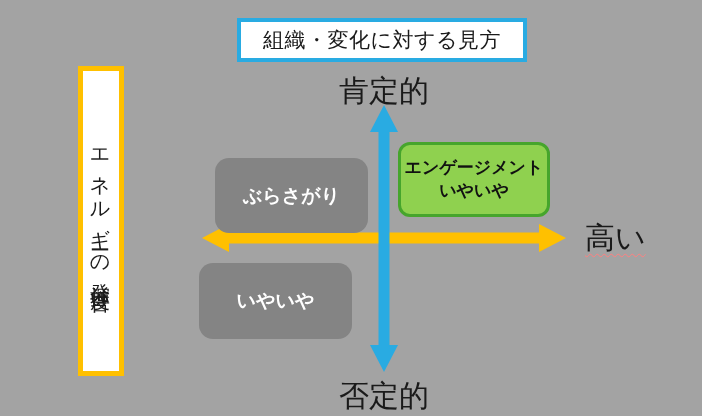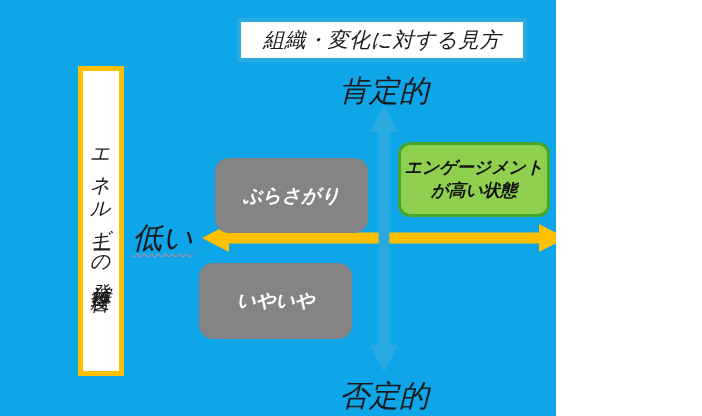--- a/index.html
+++ b/index.html
@@ -1,25 +1,24 @@
 <!DOCTYPE html>
 <html style="--axis-blue: #29ABE2; --axis-yellow: #FFC000; --box-gray: #848484; --box-green: #8FD14F; --box-green-border: #46A52C; --squiggle-red: #FF8080;"><head>
 <meta charset="utf-8">
 <style>
   html, body { margin: 0; padding: 0; background: #fff; }
   * { box-sizing: border-box; }
   .stage {
     position: relative;
-    width: 556px;
+    width: 702px;
     height: 416px;
-    background: #0ea5e9;
+    background: #a3a3a3;
     font-family: "Liberation Sans", "DejaVu Sans", sans-serif;
     color: #1a1a1a;
     overflow: hidden;
-    font-style: italic;
   }
   .abs { position: absolute; }
 
   .title-box {
     left: 237px; top: 18px; width: 290px; height: 44px;
     border: 4px solid var(--axis-blue);
     background: #fff;
     display: flex; align-items: center; justify-content: center;
     font-size: 21px; letter-spacing: 0.5px;
   }
@@ -104,27 +103,26 @@
   <div class="abs title-box">
     <span>組織・変化に対する見方</span>
   </div>
 
   <div class="abs energy-box">
     <span class="vtext">エネルギーの発揮度合い</span>
   </div>
 
   <div class="abs axis-label label-positive">肯定的</div>
   <div class="abs axis-label label-negative">否定的</div>
-  <div class="abs axis-label label-low squiggle">低い</div>
   <div class="abs axis-label label-high squiggle">高い</div>
 
   <div class="abs quad quad-gray q-tl">
     <span>ぶらさがり</span>
   </div>
   <div class="abs quad quad-green q-tr">
     <span>エンゲージメント
-が高い状態</span>
+いやいや</span>
   </div>
   <div class="abs quad quad-gray q-bl">
     <span>いやいや</span>
   </div>
 
 </div>
 
 </body></html>

